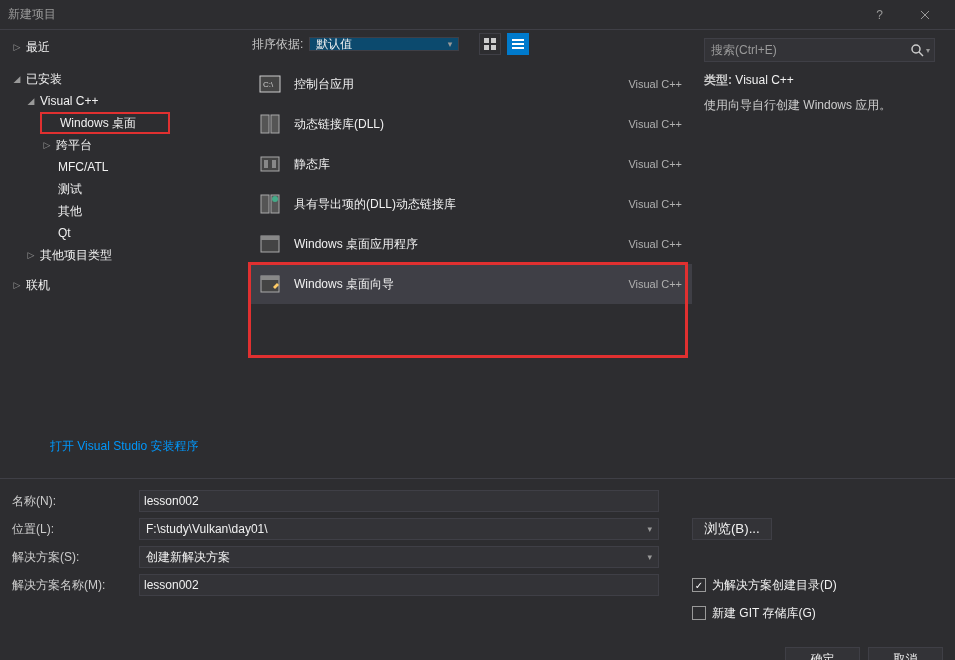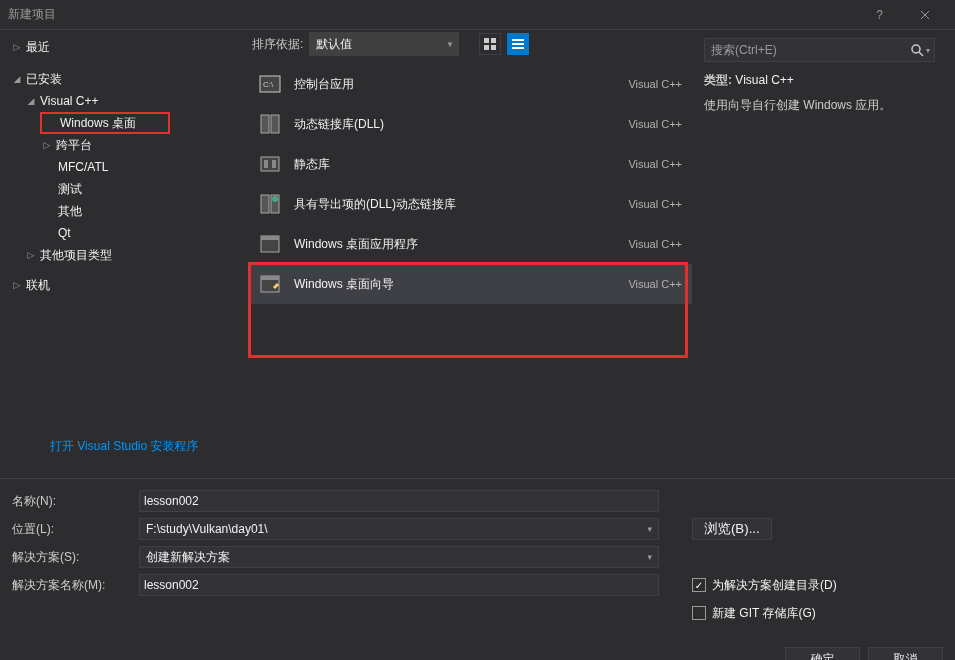--- a/index.html
+++ b/index.html
@@ -17,21 +17,21 @@
 .indent-1 { padding-left: 24px; }
 .indent-2 { padding-left: 40px; }
 .indent-3 { padding-left: 56px; }
 .highlight-red { border: 2px solid #e03030; }
 .sidebar-footer { padding: 12px 0 0 50px; }
 .sidebar-link { color: #0097fb; cursor: pointer; }
 
 .center-col { width: 444px; display: flex; flex-direction: column; }
 .sort-row { display: flex; align-items: center; height: 28px; gap: 6px; padding: 0 4px; margin-bottom: 6px; }
 .sort-label { color: #ccc; }
-.sort-select { background: #404040; border: 1px solid #3f3f46; color: #f1f1f1; height: 24px; width: 150px; padding: 0 6px; display: flex; align-items: center; justify-content: space-between; cursor: pointer; }
+.sort-select { background: #0c4a6e; border: 1px solid #3f3f46; color: #f1f1f1; height: 14px; width: 150px; padding: 0 6px; display: flex; align-items: center; justify-content: space-between; cursor: pointer; }
 .view-btn { width: 22px; height: 22px; border: 1px solid #3f3f46; display: flex; align-items: center; justify-content: center; cursor: pointer; color: #ccc; }
 .view-btn.active { background: #007acc; border-color: #007acc; color: #fff; }
 
 .template-list { flex: 1; position: relative; }
 .template-item { display: flex; align-items: center; height: 40px; padding: 0 10px; cursor: pointer; }
 .template-item.selected { background: #3f3f46; }
 .template-icon { width: 24px; height: 24px; margin-right: 12px; display: flex; align-items: center; justify-content: center; }
 .template-name { flex: 1; color: #f1f1f1; }
 .template-lang { color: #b0b0b0; font-size: 11px; }
 .red-box { position: absolute; border: 3px solid #e03030; pointer-events: none; }

